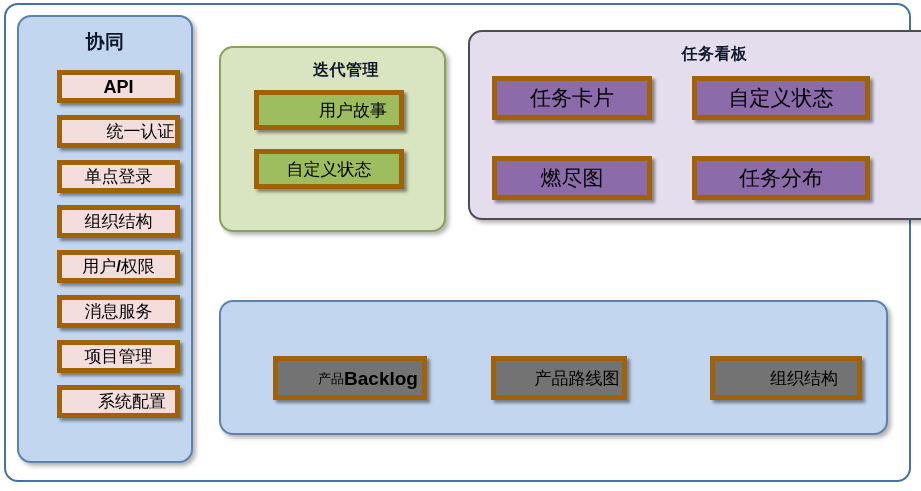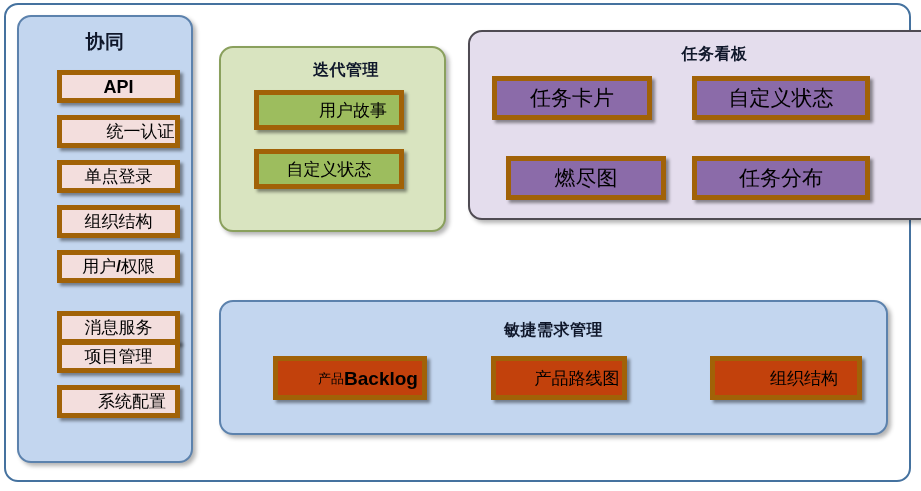--- a/index.html
+++ b/index.html
@@ -138,21 +138,21 @@
 
   .box-green {
     background: #9dbd5e;
     font-size: 17px;
   }
   .box-purple {
     background: #8b6ba9;
     font-size: 21px;
   }
   .box-blue {
-    background: #c2410c;
+    background: #737373;
     font-size: 17px;
     padding-left: 36px;
   }
 
   
   .mixed .cjk {
     font-family: "Liberation Serif", "DejaVu Serif", serif;
     font-size: 13px;
   }
   .mixed .latin {
@@ -186,21 +186,21 @@
       <span>单点登录</span>
     </div>
     <div class="box box-pink" style="top:188px;">
       <span>组织结构</span>
     </div>
     <div class="box box-pink" style="top:233px;">
       <span>用户</span>
         <span class="slash">/</span>
         <span>权限</span>
     </div>
-    <div class="box box-pink" style="top:278px;margin-top:16px;">
+    <div class="box box-pink" style="top:278px;">
       <span>消息服务</span>
     </div>
     <div class="box box-pink" style="top:323px;">
       <span>项目管理</span>
     </div>
     <div class="box box-pink" style="top:368px;padding-left:27px;">
       <span>系统配置</span>
     </div>
   </div>
 
@@ -217,30 +217,29 @@
 
   <div class="panel panel-taskboard">
     <div class="panel-title">任务看板</div>
 
     <div class="box box-purple" style="left:22px; top:44px; width:160px; height:44px;">
       <span>任务卡片</span>
     </div>
     <div class="box box-purple" style="left:222px; top:44px; width:178px; height:44px;">
       <span>自定义状态</span>
     </div>
-    <div class="box box-purple" style="left:22px; top:124px; width:160px; height:44px;margin-left:14px;">
+    <div class="box box-purple" style="left:22px; top:124px; width:160px; height:44px;">
       <span>燃尽图</span>
     </div>
     <div class="box box-purple" style="left:222px; top:124px; width:178px; height:44px;">
       <span>任务分布</span>
     </div>
   </div>
 
   <div class="panel panel-agile">
-    <div class="panel-title">敏捷需求管理</div>
 
     <div class="box box-blue mixed" style="left:52px; top:54px; width:154px; height:44px;">
       <span class="cjk">产品</span>
         <span class="latin">Backlog</span>
     </div>
     <div class="box box-blue" style="left:270px; top:54px; width:136px; height:44px;">
       <span>产品路线图</span>
     </div>
     <div class="box box-blue" style="left:489px; top:54px; width:152px; height:44px;">
       <span>组织结构</span>

